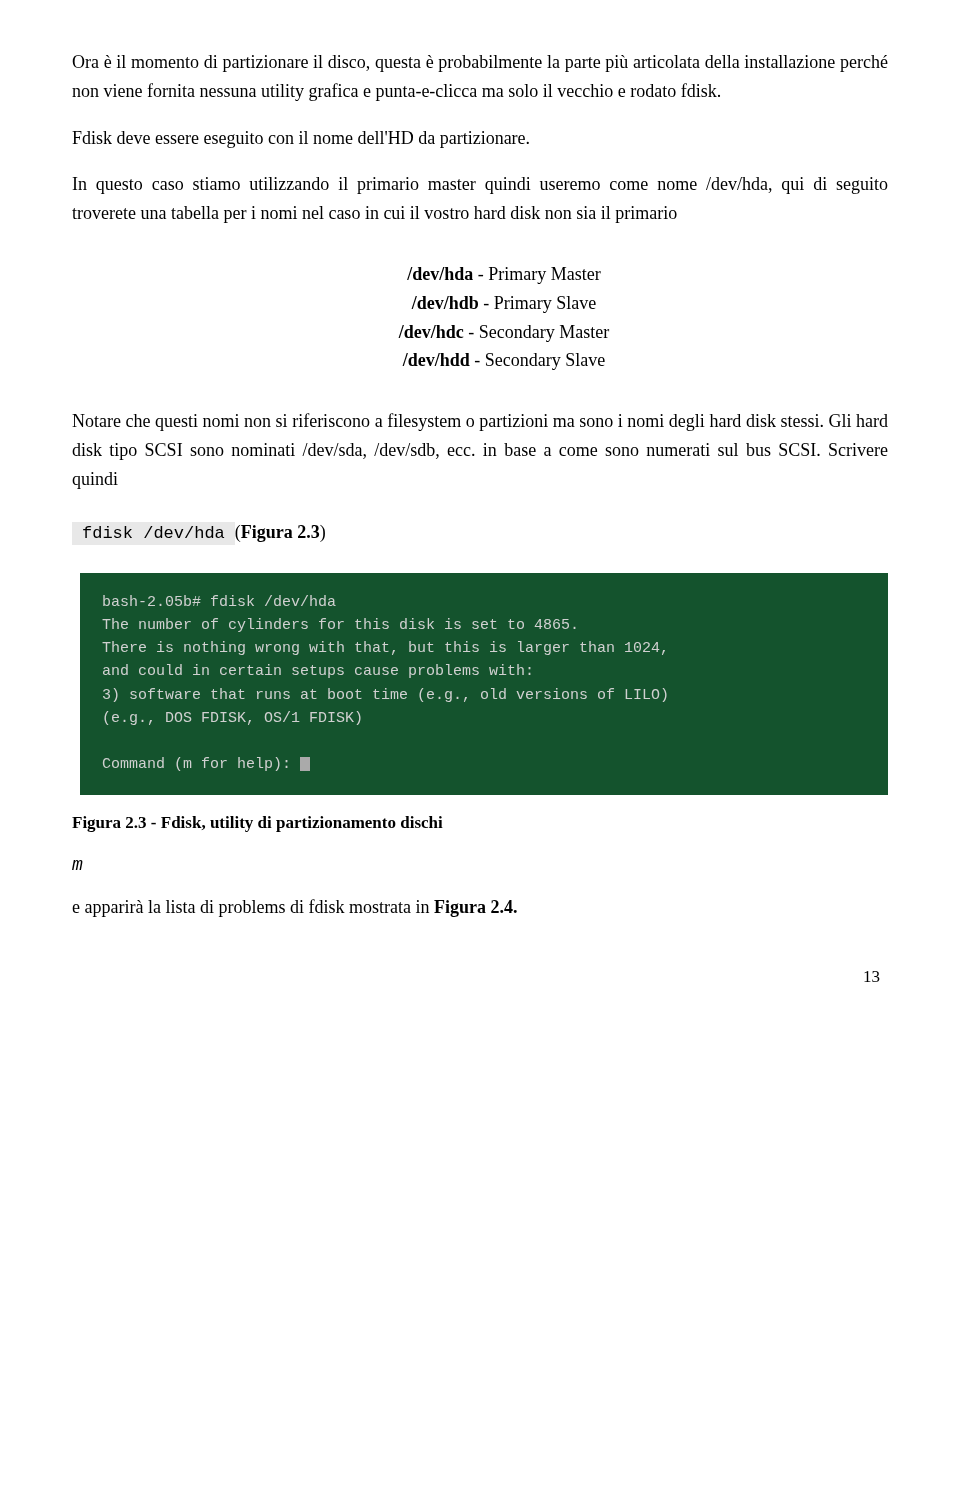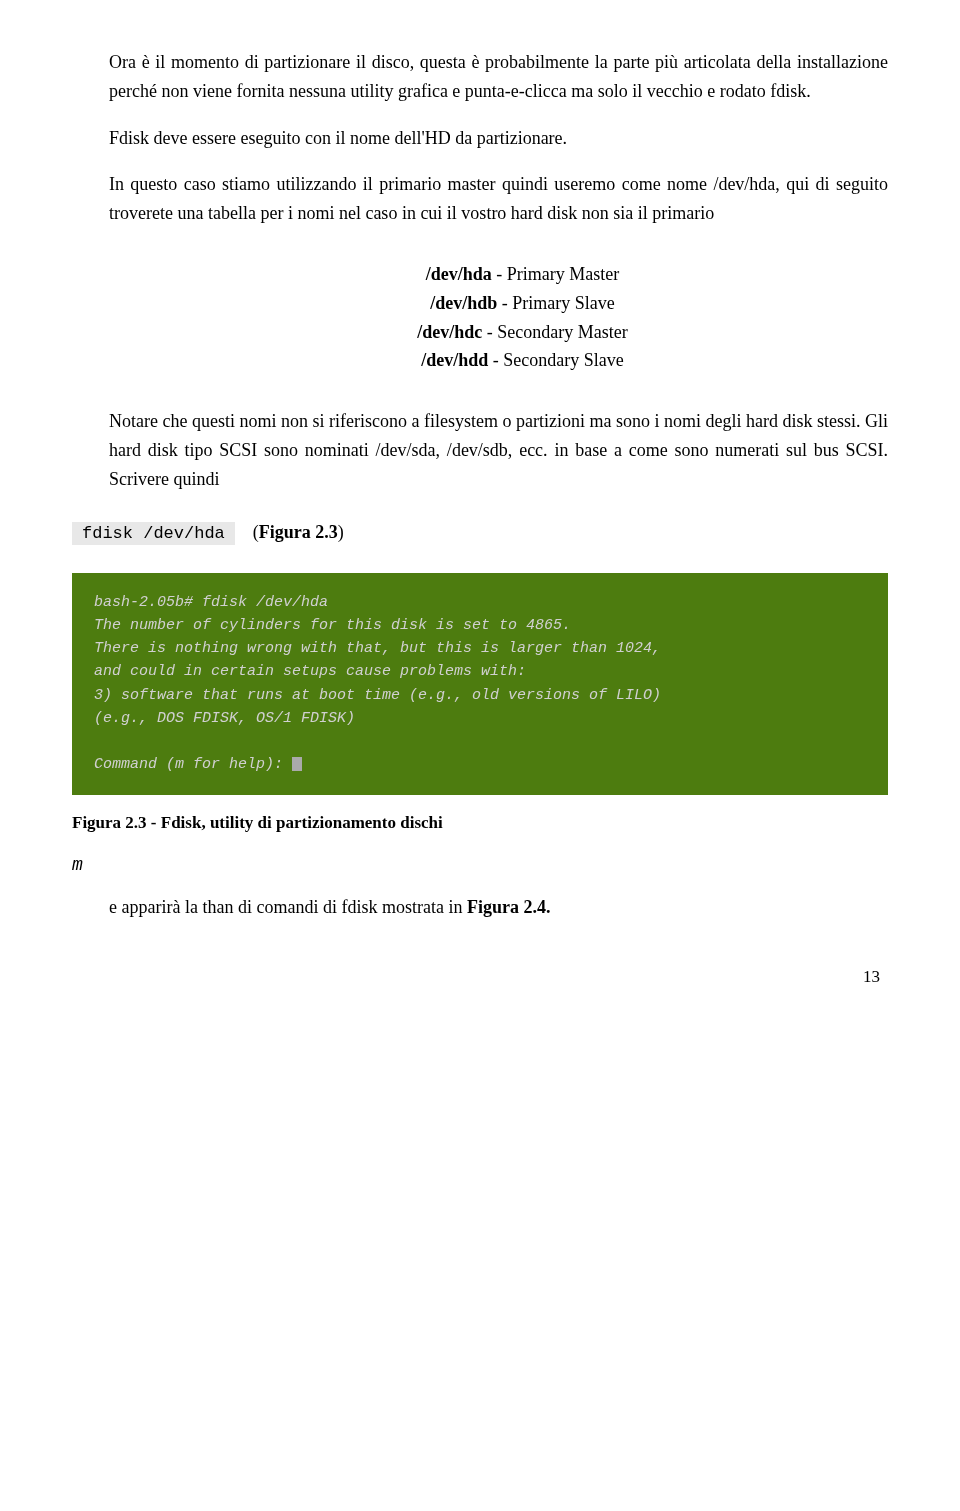--- a/index.html
+++ b/index.html
@@ -13,52 +13,49 @@
       position: relative;
     }
     .page {
       padding: 48px 72px 80px 72px;
       position: relative;
     }
     p {
       text-align: justify;
       line-height: 1.6;
       margin-bottom: 18px;
-      margin-left: 37px;
     }
     .dev-list {
       margin: 32px 0 32px 48px;
       line-height: 2;
     }
     .dev-list p {
       margin-bottom: 0;
       text-align: center;
     }
     .code-inline {
       font-family: "Courier New", Courier, monospace;
       background: #e8e8e8;
       padding: 2px 10px;
       font-size: 17px;
     }
     .fdisk-line {
       margin: 28px 0 28px 0;
       display: flex;
       align-items: baseline;
-      gap: 18px;
     }
     .terminal-block {
-      background: #4d7c0f;
+      background: #14532d;
       color: #d0d0d0;
       font-family: "Courier New", Courier, monospace;
       font-size: 15px;
       padding: 18px 22px 18px 22px;
-      margin: 24px 0 18px 0;
+      margin: 24px 0 18px 8px;
       line-height: 1.55;
       border-radius: 0;
-      font-style: italic;
     }
     .terminal-block .cursor {
       display: inline-block;
       background: #aaa;
       width: 10px;
       height: 14px;
       vertical-align: middle;
     }
     .fig-caption {
       font-size: 17px;
@@ -134,18 +131,18 @@
   </div>
 
   <div class="fig-caption">
     <span>Figura 2.3 - Fdisk, utility di partizionamento dischi</span>
   </div>
 
 
   <span class="m-command">m</span>
 
   <p>
-    <span>e apparirà la than di comandi di fdisk mostrata in</span>
+    <span>e apparirà la lista di problems di fdisk mostrata in</span>
     <strong>Figura 2.4.</strong>
   </p>
 
   <div class="page-number">13</div>
 </div>
 
 </body></html>

